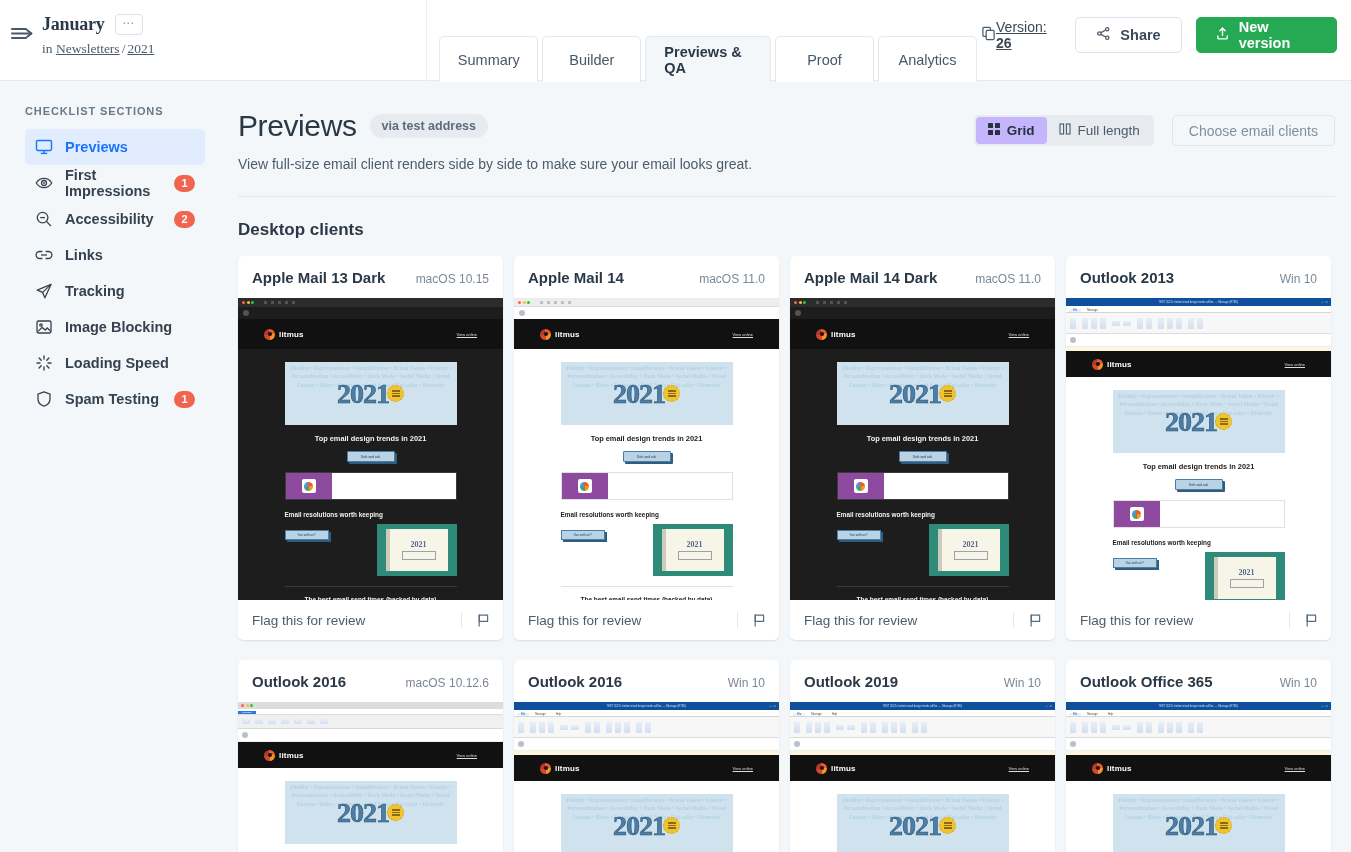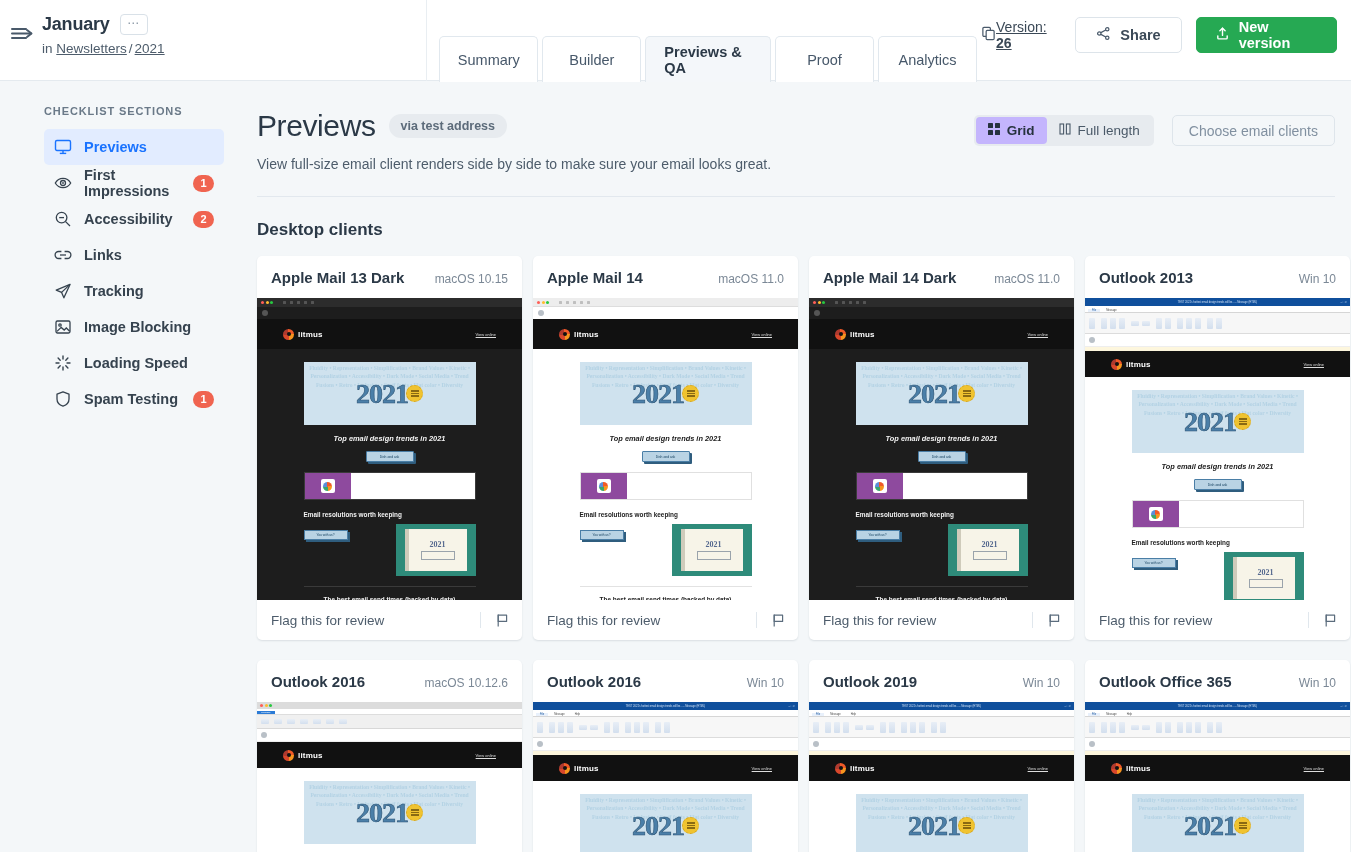--- a/index.html
+++ b/index.html
@@ -19,20 +19,21 @@
     display: flex;
     align-items: flex-start;
     position: relative;
   }
   .tb-left {
     display: flex; align-items: flex-start;
     padding: 12px 0 17px 10px;
     width: 440px;
     border-right: 1px solid #e9eef2;
     height: 81px;
+    font-family: Liberation Serif, serif;
   }
   .menu-arrow-icon { width: 26px; height: 26px; margin: 8px 6px 0 0; flex: 0 0 auto; }
   .titleblock { padding-top: 2px; }
   .title-row { display: flex; align-items: center; gap: 10px; }
   .doc-title { font-size: 18px; font-weight: bold; color: #2b3947; letter-spacing: -.2px; }
   .dots-btn {
     width: 28px; height: 21px; border: 1px solid #d9e1e8; border-radius: 4px;
     background: #fff; color: #8795a3; font-size: 12px; line-height: 14px;
     display: flex; align-items: center; justify-content: center; cursor: pointer;
     letter-spacing: 1px; padding-bottom: 4px;
@@ -68,21 +69,21 @@
     font-weight: bold;
   }
   .btn-share {
     background: #fff; border: 1px solid #dde4ea; color: #3b4957; padding: 0 20px;
   }
   .btn-new {
     background: #26a953; color: #fff; border: 1px solid #26a953; padding: 0 18px;
   }
 
   
-  .body { display: flex; height: 771px; margin-left: 19px; }
+  .body { display: flex; height: 771px; }
 
   
   .sidebar { width: 230px; flex: 0 0 230px; padding: 24px 0 0 0; }
   .side-head {
     font-size: 11px; font-weight: bold; letter-spacing: .9px; color: #6a7988;
     padding: 0 0 12px 25px;
   }
   .side-item {
     display: flex; align-items: center; gap: 12px;
     height: 36px; margin: 0 25px 0 25px; padding: 0 10px 0 10px;
@@ -192,21 +193,21 @@
   }
   .yr { position: relative; z-index: 2; display: flex; align-items: center; gap: 1px; }
   .yr-num { font-family: "Liberation Serif", serif; font-size: 28px; font-weight: bold;
     color: #4b7fa8; -webkit-text-stroke: .6px #2e5575; letter-spacing: -1px; }
   .seal { width: 17px; height: 17px; border-radius: 50%; background: #f0c330;
     border: 1.2px dashed #d9a81c; display: flex; flex-direction: column;
     align-items: center; justify-content: center; gap: 1.4px; margin-left: -3px; }
   .seal i { display: block; width: 8px; height: 1.2px; background: #8a6a12; }
   .mini.dark .banner { background: #cfe2ee; }
 
-  .headline { text-align: center; font-size: 7.4px; font-weight: bold; color: #222; margin-top: 9px; font-style: italic; }
+  .headline { text-align: center; font-size: 7.4px; font-weight: bold; color: #222; margin-top: 9px; }
   .mini.dark .headline { color: #f2f2f2; }
   .para { width: 172px; margin: 7px auto 0 auto; }
   .para .ln { height: 1.5px; background: #c2c8ce; margin-bottom: 2.6px; }
   .mini.dark .para .ln { background: #5d5d5d; }
   .cta {
     width: 48px; height: 11px; background: #b9d3e4; border: .8px solid #4a7ea6;
     border-radius: 1px; margin: 8px auto 0 auto; box-shadow: 2px 2px 0 #2f5d7e;
     display:flex; align-items:center; justify-content:center; font-size: 3.4px; color:#14405f;
   }
   .promo {

